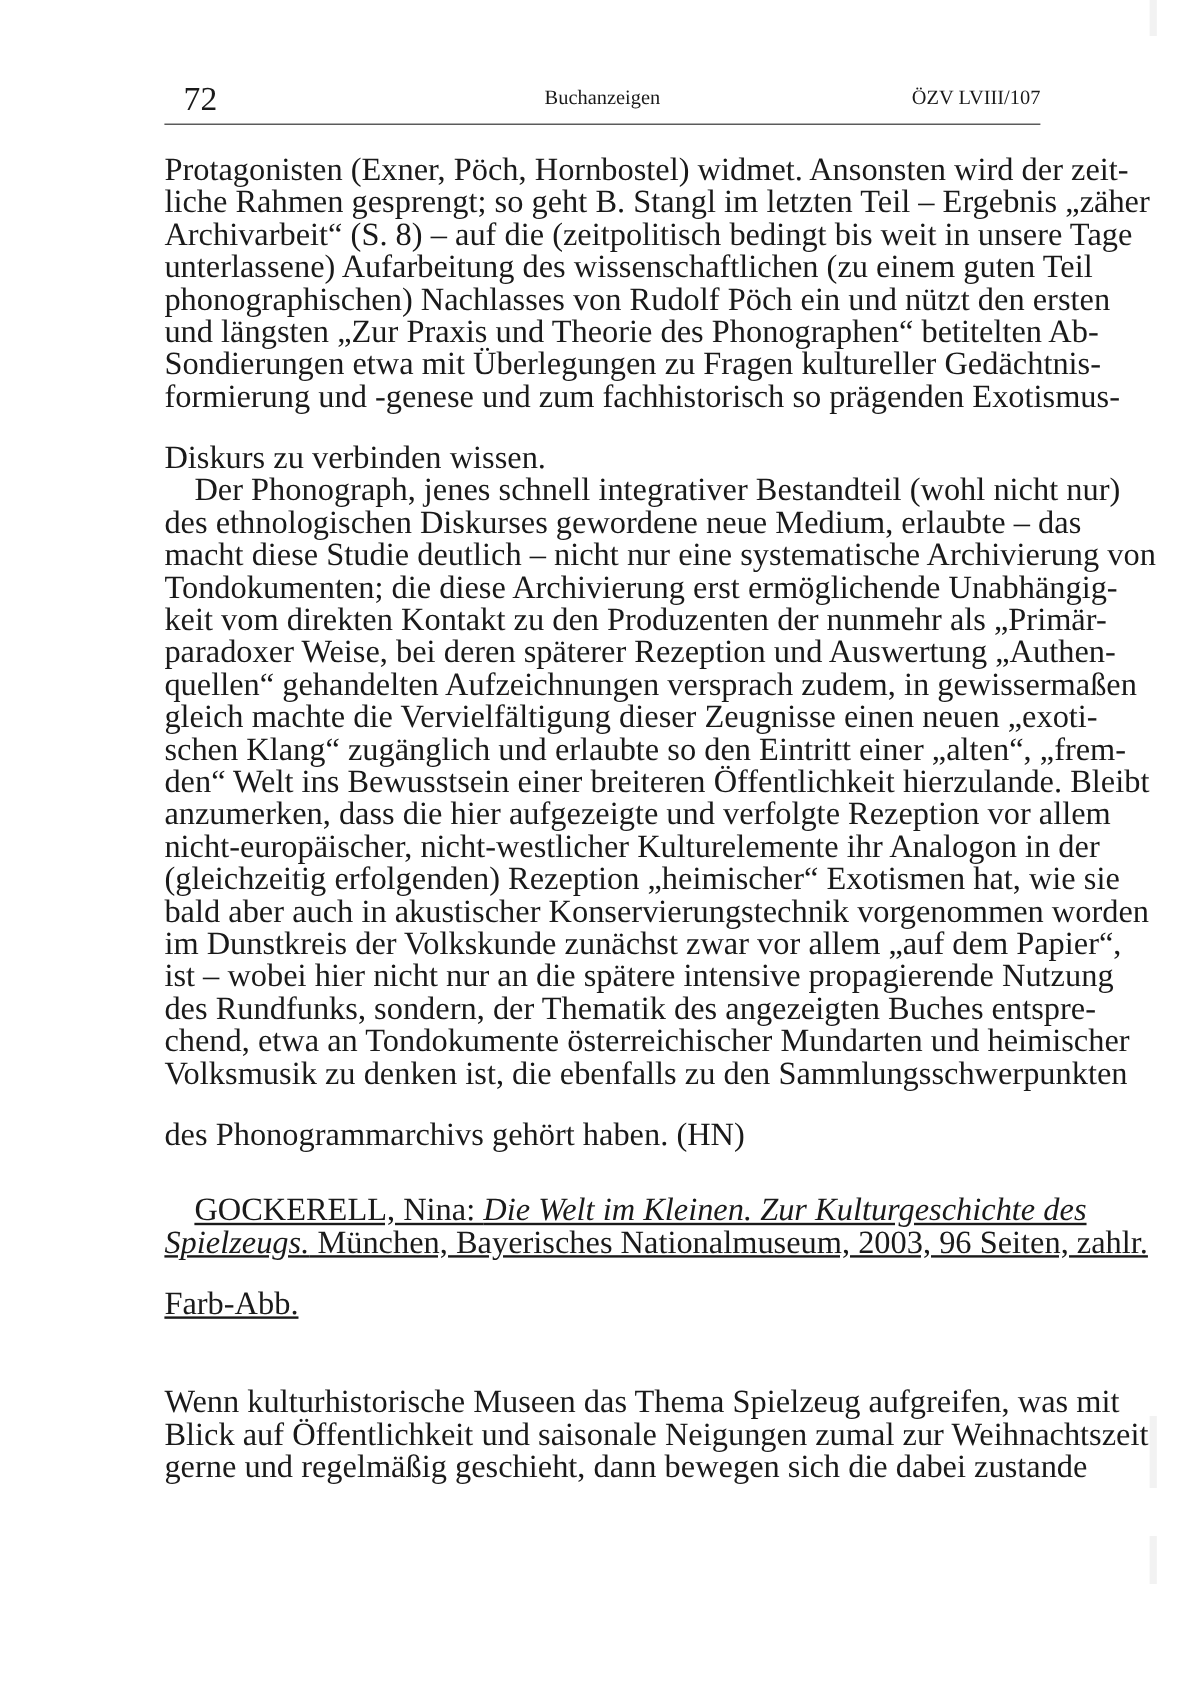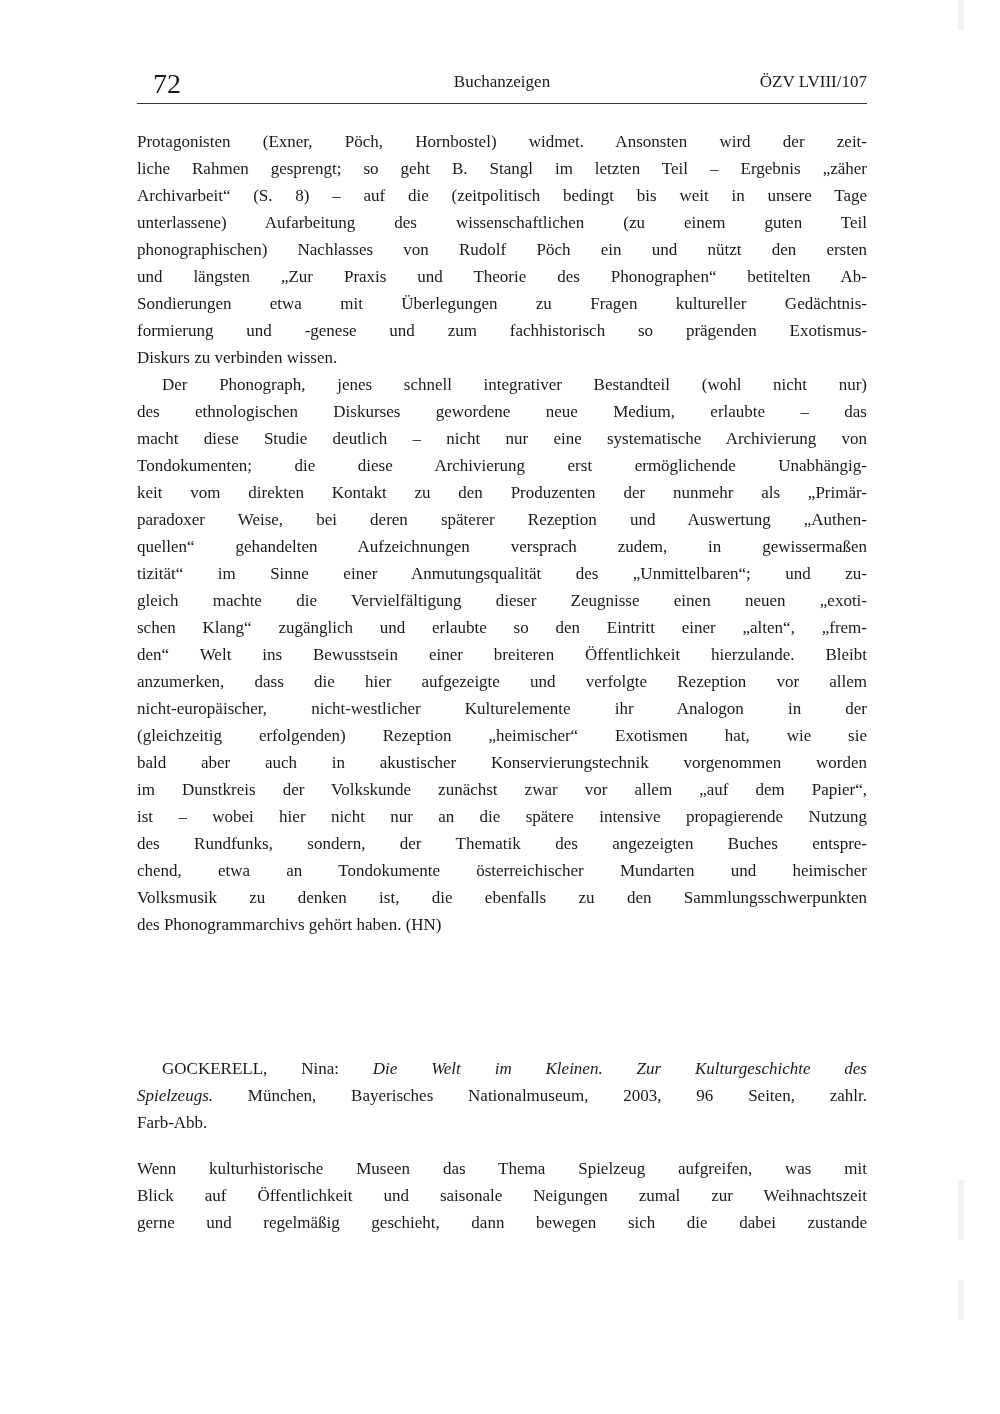--- a/index.html
+++ b/index.html
@@ -57,39 +57,40 @@
       left: 137px;
       top: 103px;
       width: 730px;
       height: 1px;
       background: #333;
     }
     .text-block {
       position: absolute;
       left: 137px;
       width: 730px;
-      font-size: 17px;
+      font-size: 27px;
       line-height: 27px;
       text-align: justify;
       hyphens: manual;
     }
     .text-block p {
       margin: 0;
     }
     .line {
       display: block;
       text-align: justify;
       text-align-last: justify;
       white-space: nowrap;
     }
     .line.last {
       text-align-last: left;
+      margin-top: 24px;
     }
     .block-1 { top: 128px; }
-    .block-2 { top: 1055px; }
+    .block-2 { top: 995px; text-decoration: underline; }
     .block-3 { top: 1155px; }
     em { font-style: italic; }
     .scan-artifact {
       position: absolute;
       left: 958px;
       width: 6px;
       background: #f2f2f2;
     }
   </style>
 </head>
@@ -117,21 +118,20 @@
       <span class="line last">Diskurs zu verbinden wissen.</span>
     </p>
     <p>
       <span class="line" style="padding-left:25px;">Der Phonograph, jenes schnell integrativer Bestandteil (wohl nicht nur)</span>
       <span class="line">des ethnologischen Diskurses gewordene neue Medium, erlaubte – das</span>
       <span class="line">macht diese Studie deutlich – nicht nur eine systematische Archivierung von</span>
       <span class="line">Tondokumenten; die diese Archivierung erst ermöglichende Unabhängig-</span>
       <span class="line">keit vom direkten Kontakt zu den Produzenten der nunmehr als „Primär-</span>
       <span class="line">paradoxer Weise, bei deren späterer Rezeption und Auswertung „Authen-</span>
       <span class="line">quellen“ gehandelten Aufzeichnungen versprach zudem, in gewissermaßen</span>
-      <span class="line">tizität“ im Sinne einer Anmutungsqualität des „Unmittelbaren“; und zu-</span>
       <span class="line">gleich machte die Vervielfältigung dieser Zeugnisse einen neuen „exoti-</span>
       <span class="line">schen Klang“ zugänglich und erlaubte so den Eintritt einer „alten“, „frem-</span>
       <span class="line">den“ Welt ins Bewusstsein einer breiteren Öffentlichkeit hierzulande. Bleibt</span>
       <span class="line">anzumerken, dass die hier aufgezeigte und verfolgte Rezeption vor allem</span>
       <span class="line">nicht-europäischer, nicht-westlicher Kulturelemente ihr Analogon in der</span>
       <span class="line">(gleichzeitig erfolgenden) Rezeption „heimischer“ Exotismen hat, wie sie</span>
       <span class="line">bald aber auch in akustischer Konservierungstechnik vorgenommen worden</span>
       <span class="line">im Dunstkreis der Volkskunde zunächst zwar vor allem „auf dem Papier“,</span>
       <span class="line">ist – wobei hier nicht nur an die spätere intensive propagierende Nutzung</span>
       <span class="line">des Rundfunks, sondern, der Thematik des angezeigten Buches entspre-</span>

